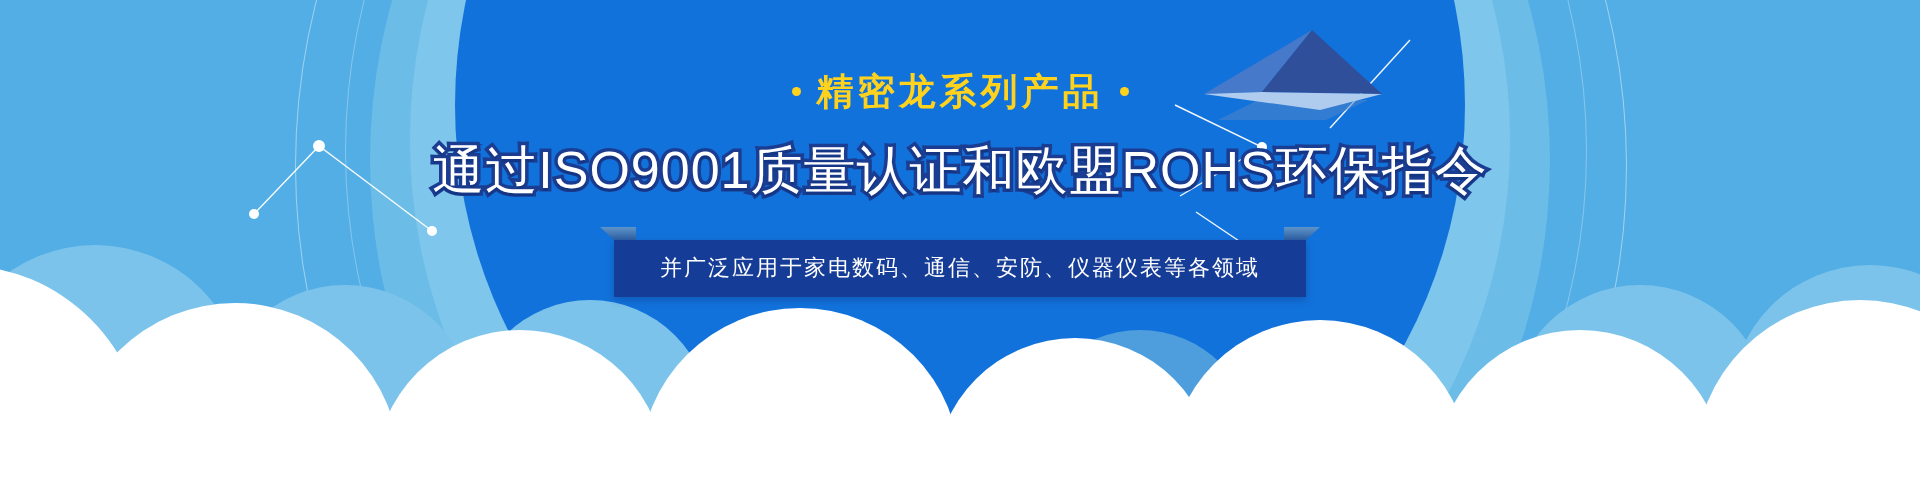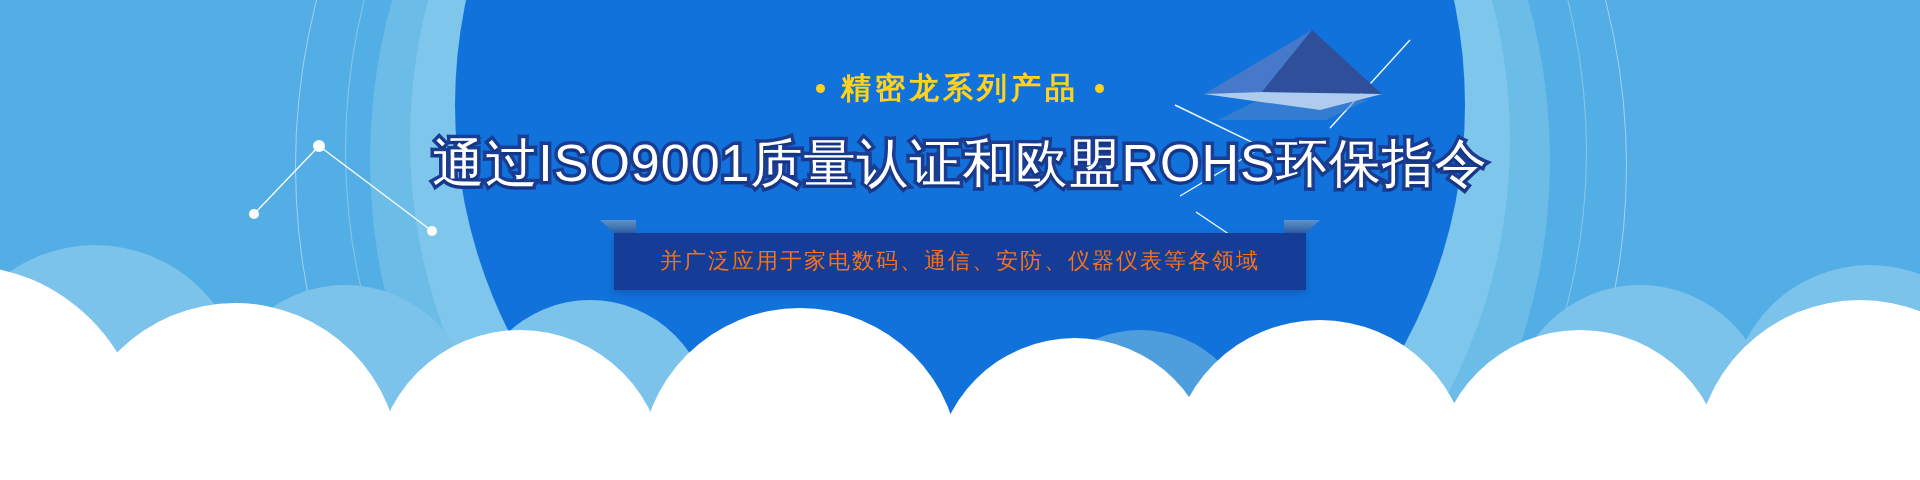--- a/index.html
+++ b/index.html
@@ -103,21 +103,21 @@
     width: 1920px;
     height: 480px;
     display: flex;
     flex-direction: column;
     align-items: center;
     pointer-events: none;
   }
 
   .eyebrow {
     margin-top: 73px;
-    font-size: 30px;
+    font-size: 37px;
     font-weight: bold;
     letter-spacing: 4px;
     color: #FFD21E;
     line-height: 1;
     white-space: nowrap;
     display: flex;
     align-items: center;
     gap: 16px;
     pointer-events: auto;
   }
@@ -146,21 +146,21 @@
   }
 
   .ribbon {
     position: relative;
     margin-top: 44px;
     pointer-events: auto;
   }
   .ribbon-bar {
     position: relative;
     background: #153C96;
-    color: #f97316;
+    color: #ffffff;
     font-size: 22px;
     letter-spacing: 2px;
     line-height: 1;
     padding: 17px 46px 18px 46px;
     white-space: nowrap;
     box-shadow: 0 3px 8px rgba(8,30,80,0.28);
   }
   
   .fold {
     position: absolute;

